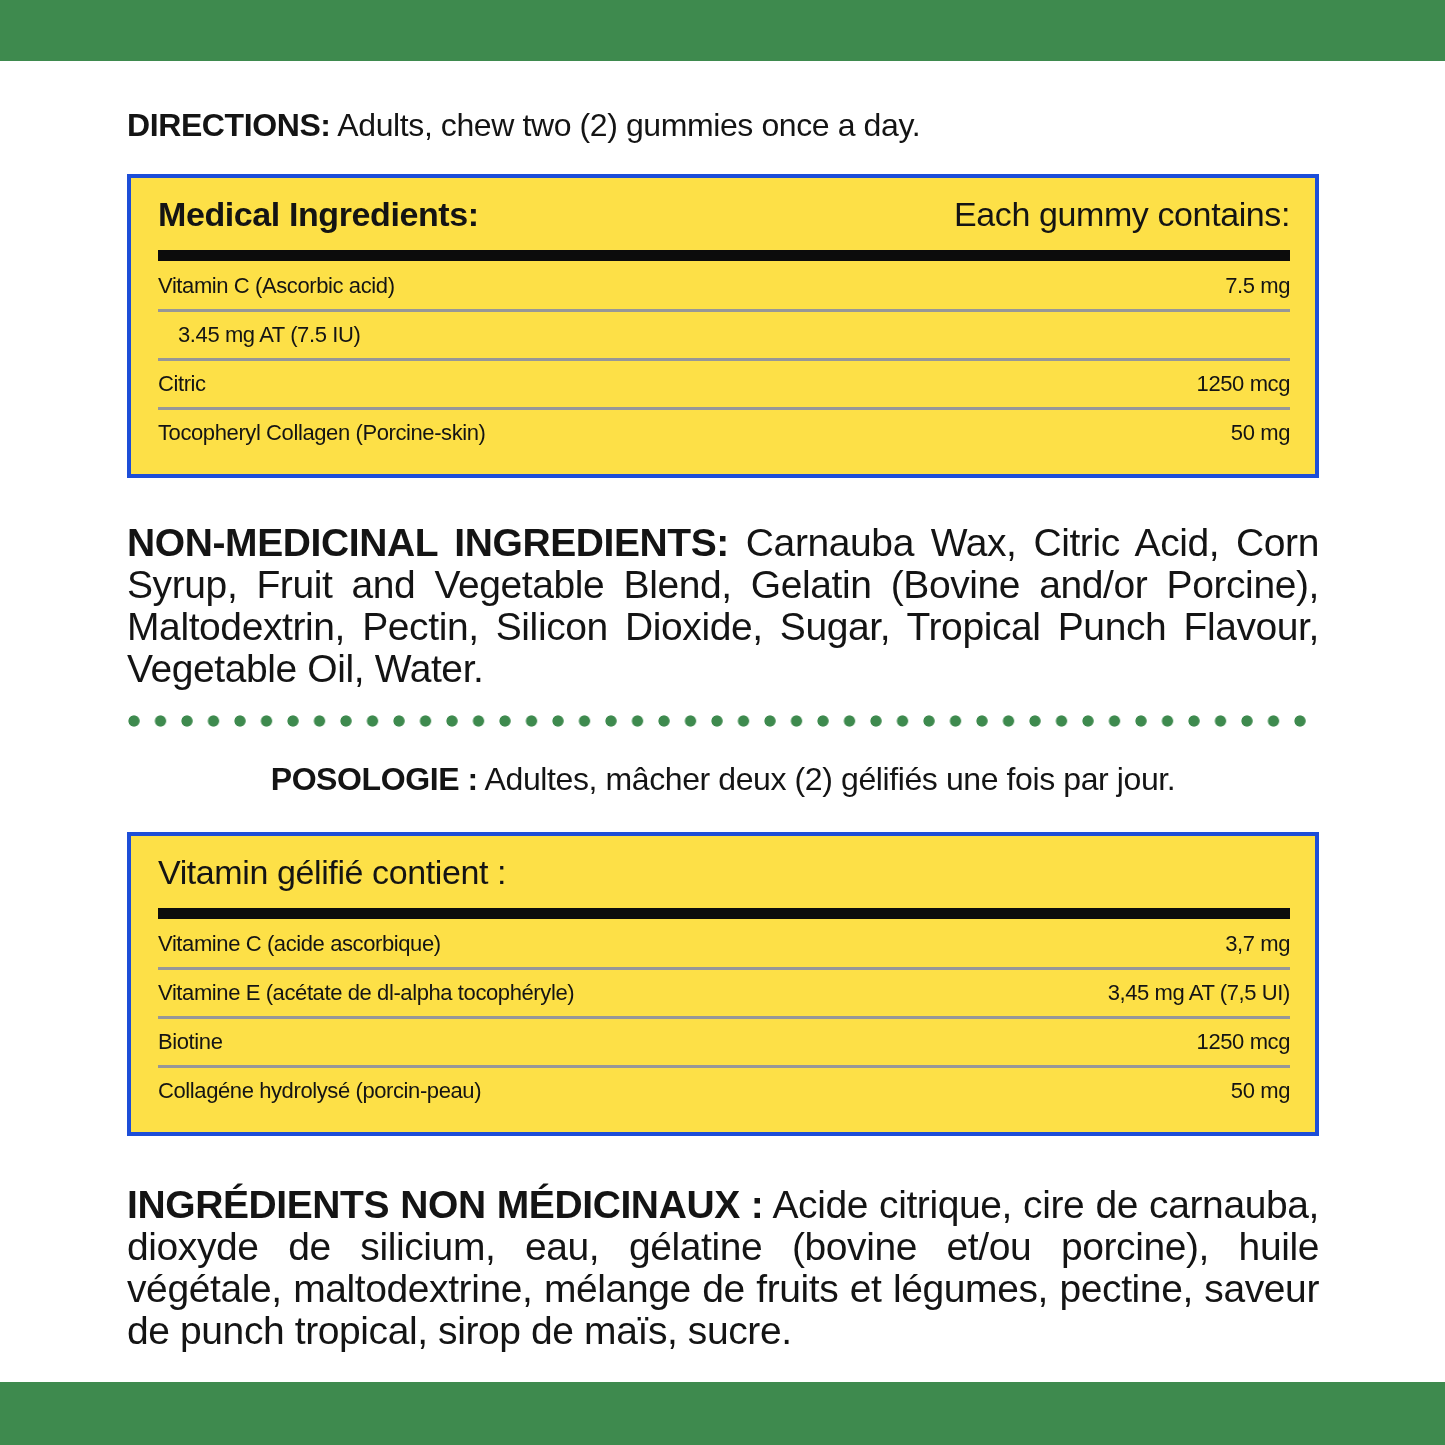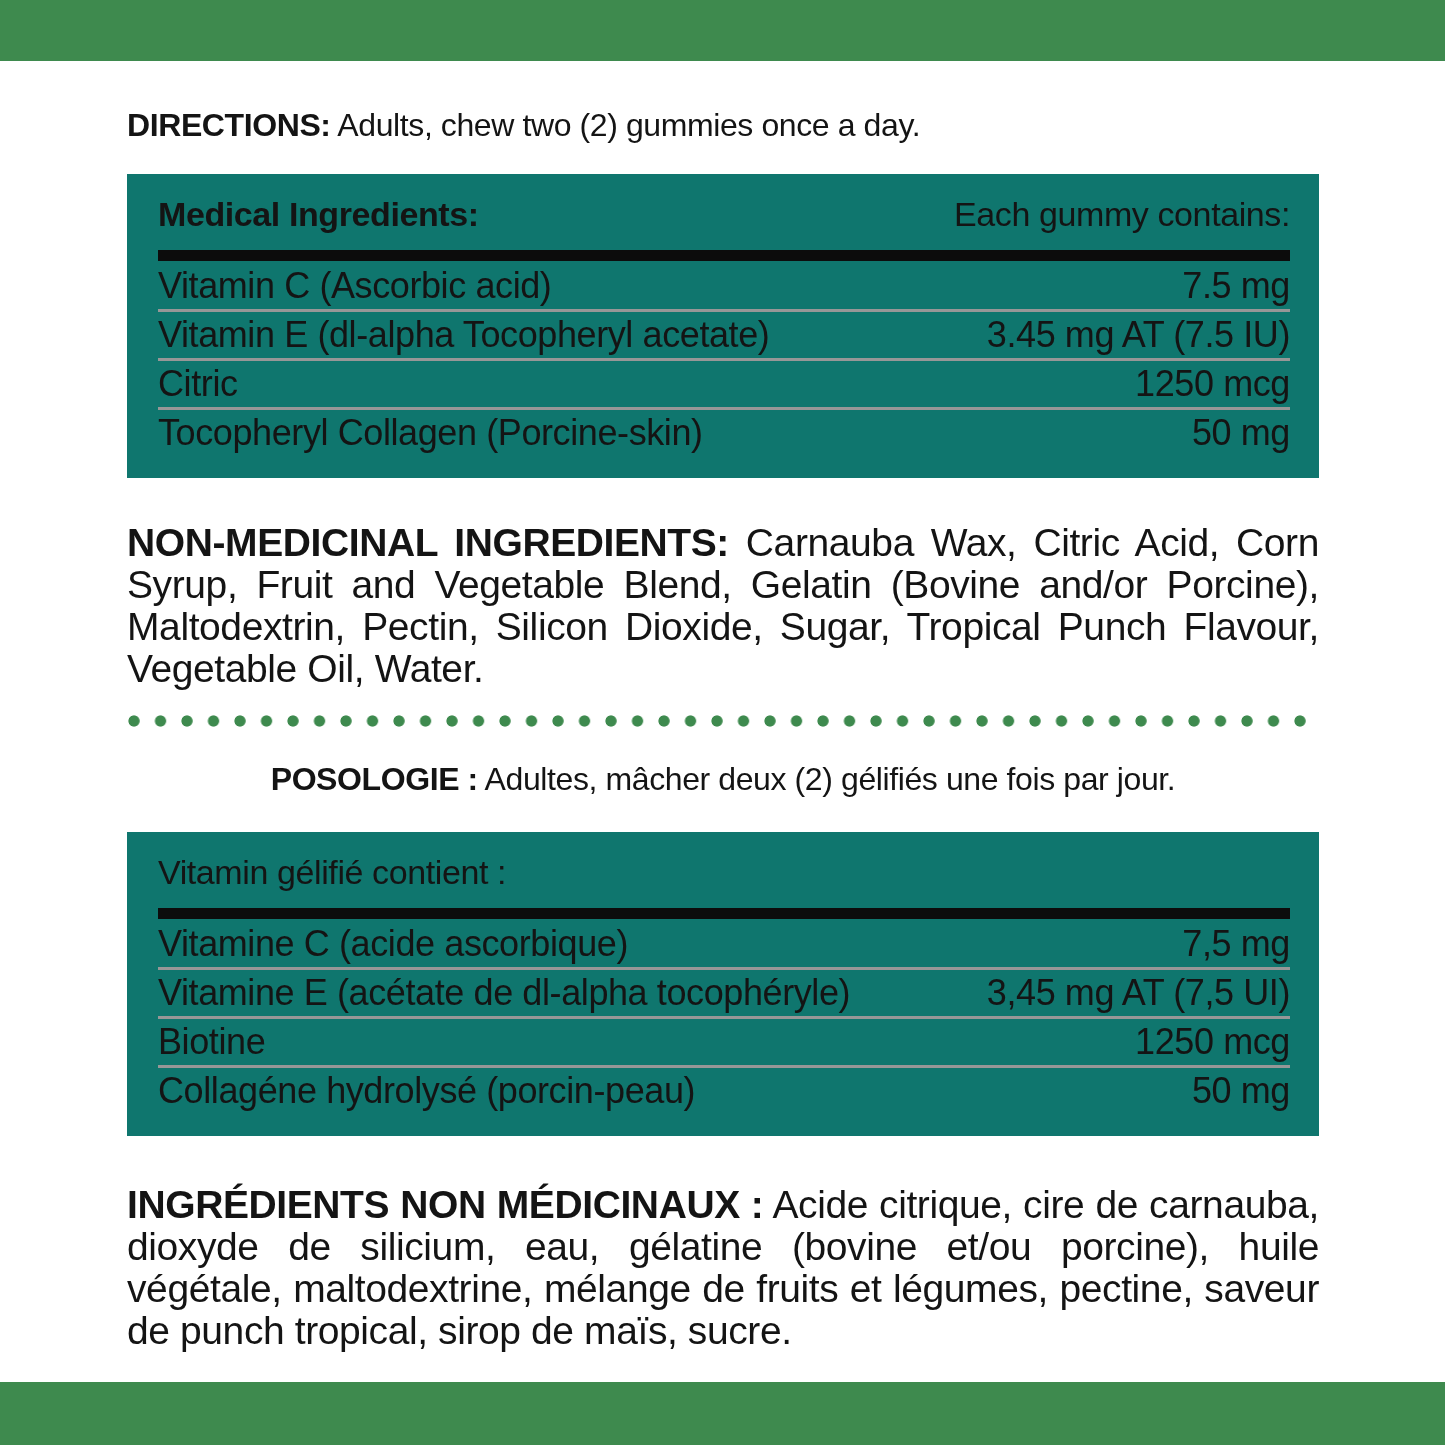--- a/index.html
+++ b/index.html
@@ -30,23 +30,23 @@
   
   .lead-line{
     margin-top:45px;
     font-size:32px;
     line-height:38px;
   }
   .lead-line strong{font-weight:bold;}
   
   .ing-box{
     margin-top:30px;
-    border:4px solid #0f766e;
+    border:4px solid #1d4ed8;
     padding:14px 25px 18px 27px;
-    background:#0f766e;
+    background:#fde047;
   }
   .box-header{
     display:flex;
     justify-content:space-between;
     align-items:baseline;
     font-size:34px;
     line-height:44px;
   }
   .box-title{font-weight:bold;}
   .box-subtitle{font-weight:normal;}
@@ -54,21 +54,21 @@
     margin-top:14px;
     height:11px;
     background:#0c0c0c;
   }
   .rows{margin-top:2px;}
   .row{
     display:flex;
     justify-content:space-between;
     align-items:baseline;
     padding:8px 0;
-    font-size:36px;
+    font-size:22px;
     line-height:30px;
     gap:29px;
   }
   .row + .row{border-top:3px solid var(--sep);}
   .row .amount{white-space:nowrap;padding-left:20px;}
   
   .para{
     margin-top:44px;
     font-size:39px;
     line-height:42px;
@@ -105,21 +105,20 @@
         <span class="box-title">Medical Ingredients:</span>
         <span class="box-subtitle">Each gummy contains:</span>
       </div>
       <div class="thick-rule"></div>
       <div class="rows">
         <div class="row">
           <span class="name">Vitamin C (Ascorbic acid)</span>
           <span class="amount">7.5 mg</span>
         </div>
         <div class="row">
-          <span class="name">Vitamin E (dl-alpha Tocopheryl acetate)</span>
           <span class="amount">3.45 mg AT (7.5 IU)</span>
         </div>
         <div class="row">
           <span class="name">Citric</span>
           <span class="amount">1250 mcg</span>
         </div>
         <div class="row">
           <span class="name">Tocopheryl Collagen (Porcine-skin)</span>
           <span class="amount">50 mg</span>
         </div>
@@ -135,21 +134,21 @@
       <span>Adultes, mâcher deux (2) gélifiés une fois par jour.</span></p>
 
     <div class="ing-box box-fr">
       <div class="box-header">
         <span class="box-subtitle">Vitamin gélifié contient :</span>
       </div>
       <div class="thick-rule"></div>
       <div class="rows">
         <div class="row">
           <span class="name">Vitamine C (acide ascorbique)</span>
-          <span class="amount">7,5 mg</span>
+          <span class="amount">3,7 mg</span>
         </div>
         <div class="row">
           <span class="name">Vitamine E (acétate de dl-alpha tocophéryle)</span>
           <span class="amount">3,45 mg AT (7,5 UI)</span>
         </div>
         <div class="row">
           <span class="name">Biotine</span>
           <span class="amount">1250 mcg</span>
         </div>
         <div class="row">

